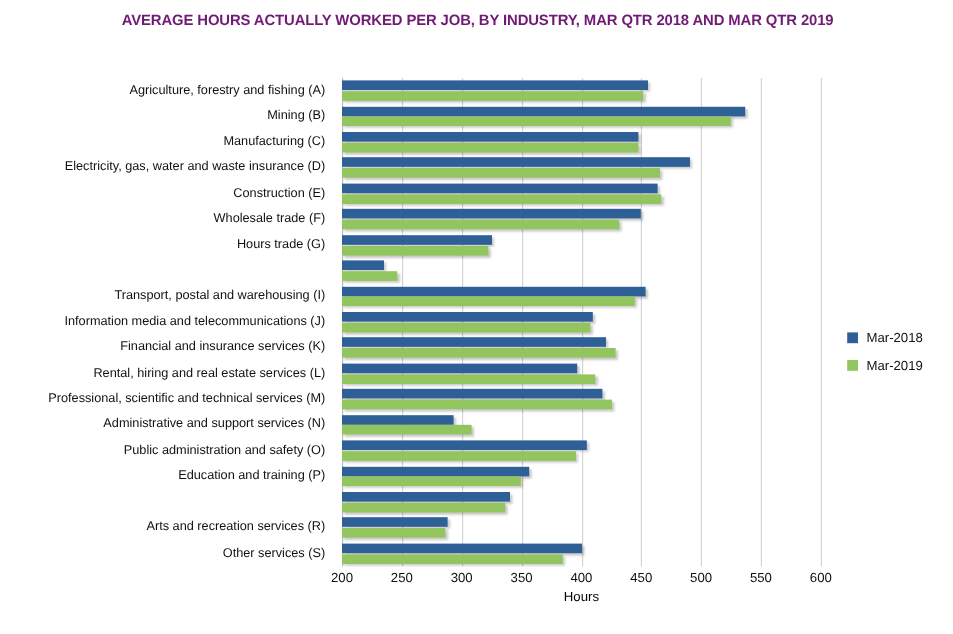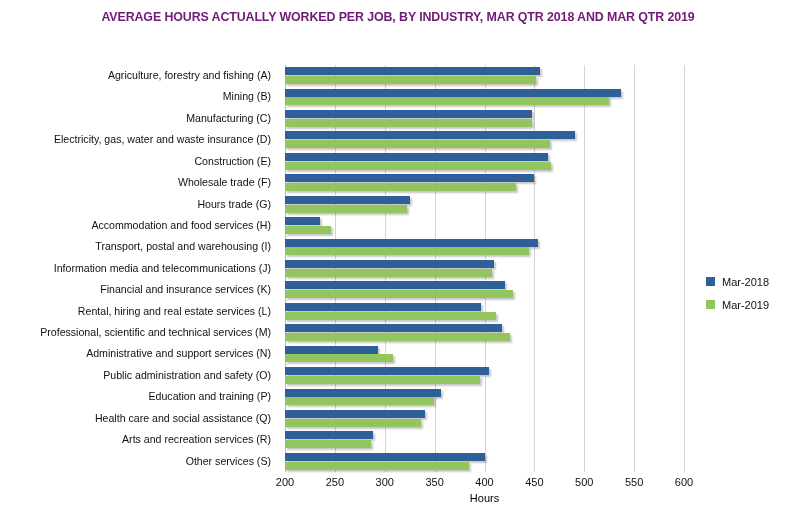--- a/index.html
+++ b/index.html
@@ -116,30 +116,28 @@
   <div class="chart-title">AVERAGE HOURS ACTUALLY WORKED PER JOB, BY INDUSTRY, MAR QTR 2018 AND MAR QTR 2019</div>
 
   <div class="cat-labels" id="cat-labels">
       <div class="cat-label" style="top: 0px; height: 21.4211px; line-height: 21.4211px;">Agriculture, forestry and fishing (A)</div>
       <div class="cat-label" style="top: 21.4211px; height: 21.4211px; line-height: 21.4211px;">Mining (B)</div>
       <div class="cat-label" style="top: 42.8421px; height: 21.4211px; line-height: 21.4211px;">Manufacturing (C)</div>
       <div class="cat-label" style="top: 64.2632px; height: 21.4211px; line-height: 21.4211px;">Electricity, gas, water and waste insurance (D)</div>
       <div class="cat-label" style="top: 85.6842px; height: 21.4211px; line-height: 21.4211px;">Construction (E)</div>
       <div class="cat-label" style="top: 107.105px; height: 21.4211px; line-height: 21.4211px;">Wholesale trade (F)</div>
       <div class="cat-label" style="top: 128.526px; height: 21.4211px; line-height: 21.4211px;">Hours trade (G)</div>
-      <div class="cat-label" style="top: 149.947px; height: 21.4211px; line-height: 21.4211px;">Accommodation and food services (H)</div>
       <div class="cat-label" style="top: 171.368px; height: 21.4211px; line-height: 21.4211px;">Transport, postal and warehousing (I)</div>
       <div class="cat-label" style="top: 192.789px; height: 21.4211px; line-height: 21.4211px;">Information media and telecommunications (J)</div>
       <div class="cat-label" style="top: 214.211px; height: 21.4211px; line-height: 21.4211px;">Financial and insurance services (K)</div>
       <div class="cat-label" style="top: 235.632px; height: 21.4211px; line-height: 21.4211px;">Rental, hiring and real estate services (L)</div>
       <div class="cat-label" style="top: 257.053px; height: 21.4211px; line-height: 21.4211px;">Professional, scientific and technical services (M)</div>
       <div class="cat-label" style="top: 278.474px; height: 21.4211px; line-height: 21.4211px;">Administrative and support services (N)</div>
       <div class="cat-label" style="top: 299.895px; height: 21.4211px; line-height: 21.4211px;">Public administration and safety (O)</div>
       <div class="cat-label" style="top: 321.316px; height: 21.4211px; line-height: 21.4211px;">Education and training (P)</div>
-      <div class="cat-label" style="top: 342.737px; height: 21.4211px; line-height: 21.4211px;">Health care and social assistance (Q)</div>
       <div class="cat-label" style="top: 364.158px; height: 21.4211px; line-height: 21.4211px;">Arts and recreation services (R)</div>
       <div class="cat-label" style="top: 385.579px; height: 21.4211px; line-height: 21.4211px; margin-left: 36px;">Other services (S)</div>
     </div>
 
   <div class="plot" id="plot">
       <div class="grid-line axis" style="left: 0px;"></div>
       <div class="grid-line" style="left: 49.875px;"></div>
       <div class="grid-line" style="left: 99.75px;"></div>
       <div class="grid-line" style="left: 149.625px;"></div>
       <div class="grid-line" style="left: 199.5px;"></div>

